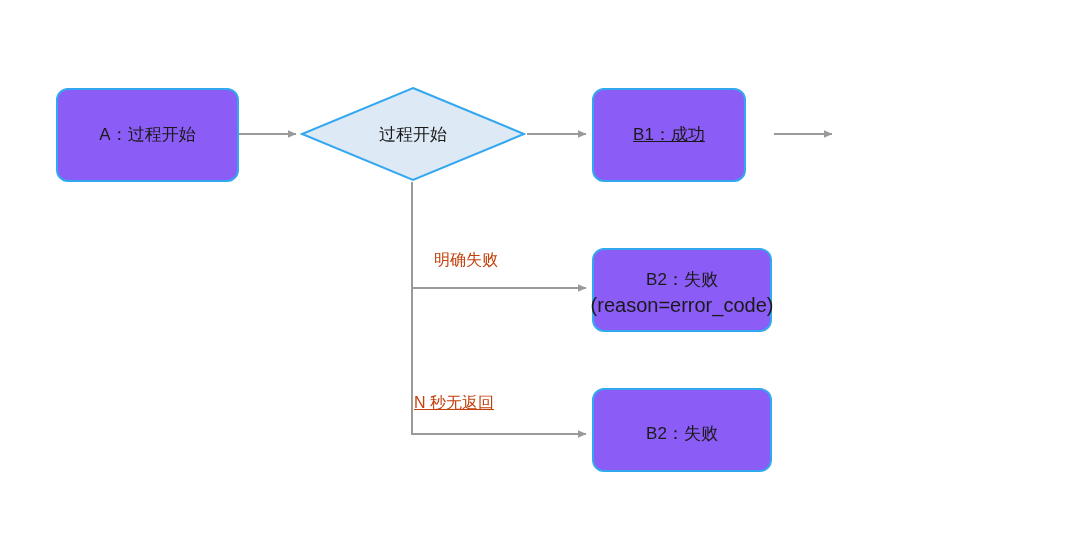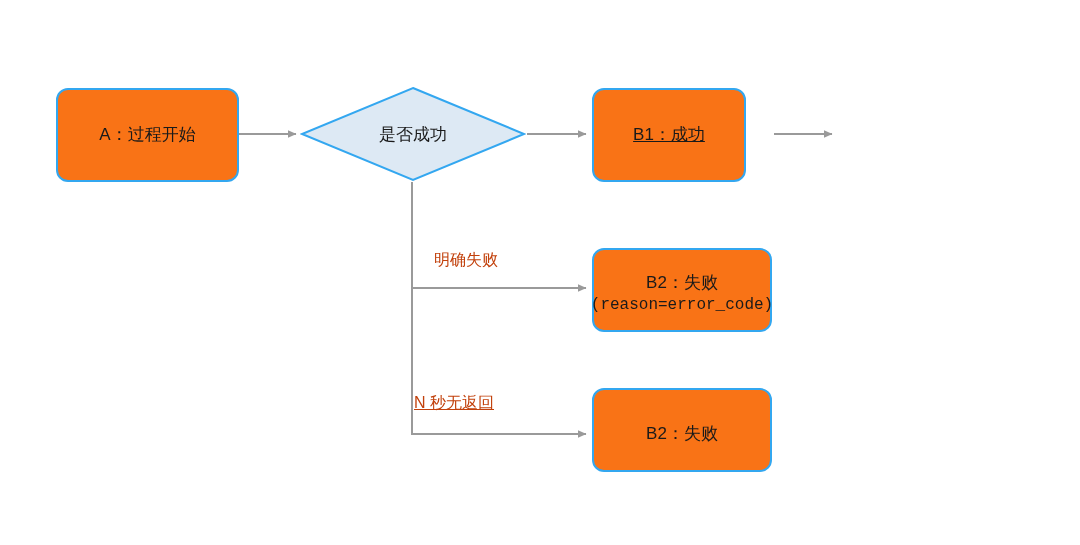--- a/index.html
+++ b/index.html
@@ -20,40 +20,40 @@
   #edges {
     position: absolute;
     left: 0;
     top: 0;
     width: 1080px;
     height: 545px;
   }
   .node {
     position: absolute;
     box-sizing: border-box;
-    background: #f97316;
+    background: #8b5cf6;
     border: 2px solid #33a7f0;
     border-radius: 12px;
     display: flex;
     flex-direction: column;
     align-items: center;
     justify-content: center;
     color: #1a1a1a;
     z-index: 2;
   }
   .node .title {
     font-size: 17px;
     line-height: 1.35;
     white-space: nowrap;
   }
   .node .sub {
-    font-size: 16px;
+    font-size: 20px;
     line-height: 1.35;
     white-space: nowrap;
-    font-family: Liberation Mono, monospace;
+    font-family: Liberation Sans, sans-serif;
     margin-top: 0;
   }
   .node.two-line .title {
     margin-bottom: 0px;
     margin-top: 8px;
   }
   .decision {
     position: absolute;
     z-index: 2;
   }
@@ -108,21 +108,21 @@
   </svg>
 
   <div class="node" style="left:56px; top:88px; width:183px; height:94px;">
     <span class="title">A：过程开始</span>
   </div>
 
   <div class="decision" style="left:300px; top:86px; width:226px; height:96px;">
     <svg width="226" height="96" viewBox="0 0 226 96" xmlns="http://www.w3.org/2000/svg">
       <polygon points="113,2 224,48 113,94 2,48" fill="#dde9f4" stroke="#33a7f0" stroke-width="2"></polygon>
     </svg>
-    <div class="dlabel">是否成功</div>
+    <div class="dlabel">过程开始</div>
   </div>
 
   <div class="node" style="left:592px; top:88px; width:154px; height:94px;text-decoration:underline;">
     <span class="title">B1：成功</span>
   </div>
 
 
   <div class="node two-line" style="left:592px; top:248px; width:180px; height:84px;">
     <span class="title">B2：失败</span>
     <span class="sub">(reason=error_code)</span>

